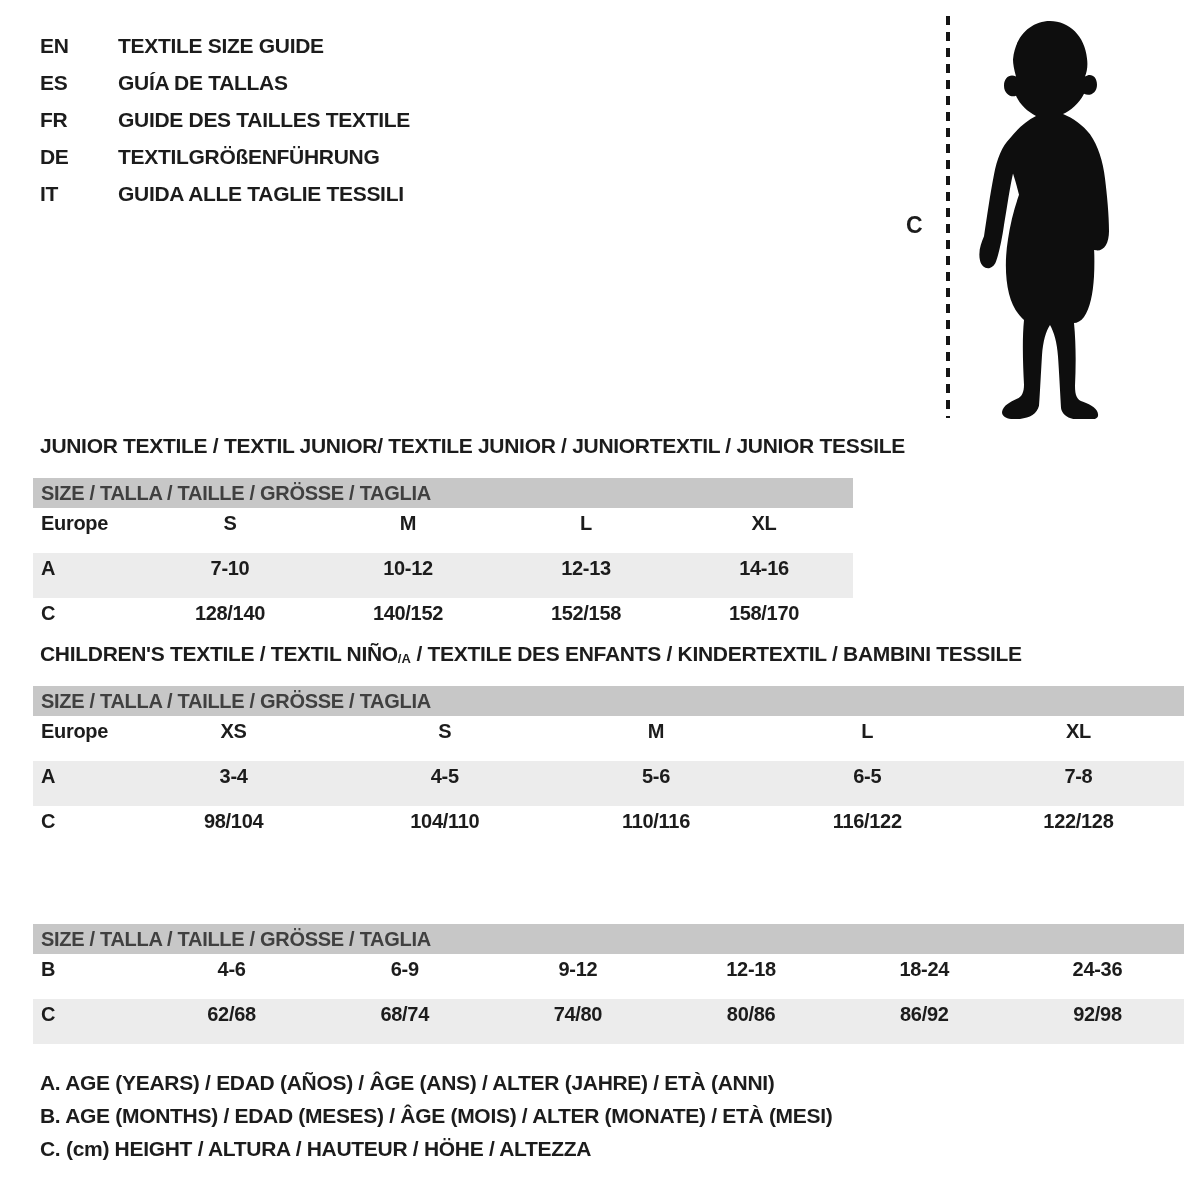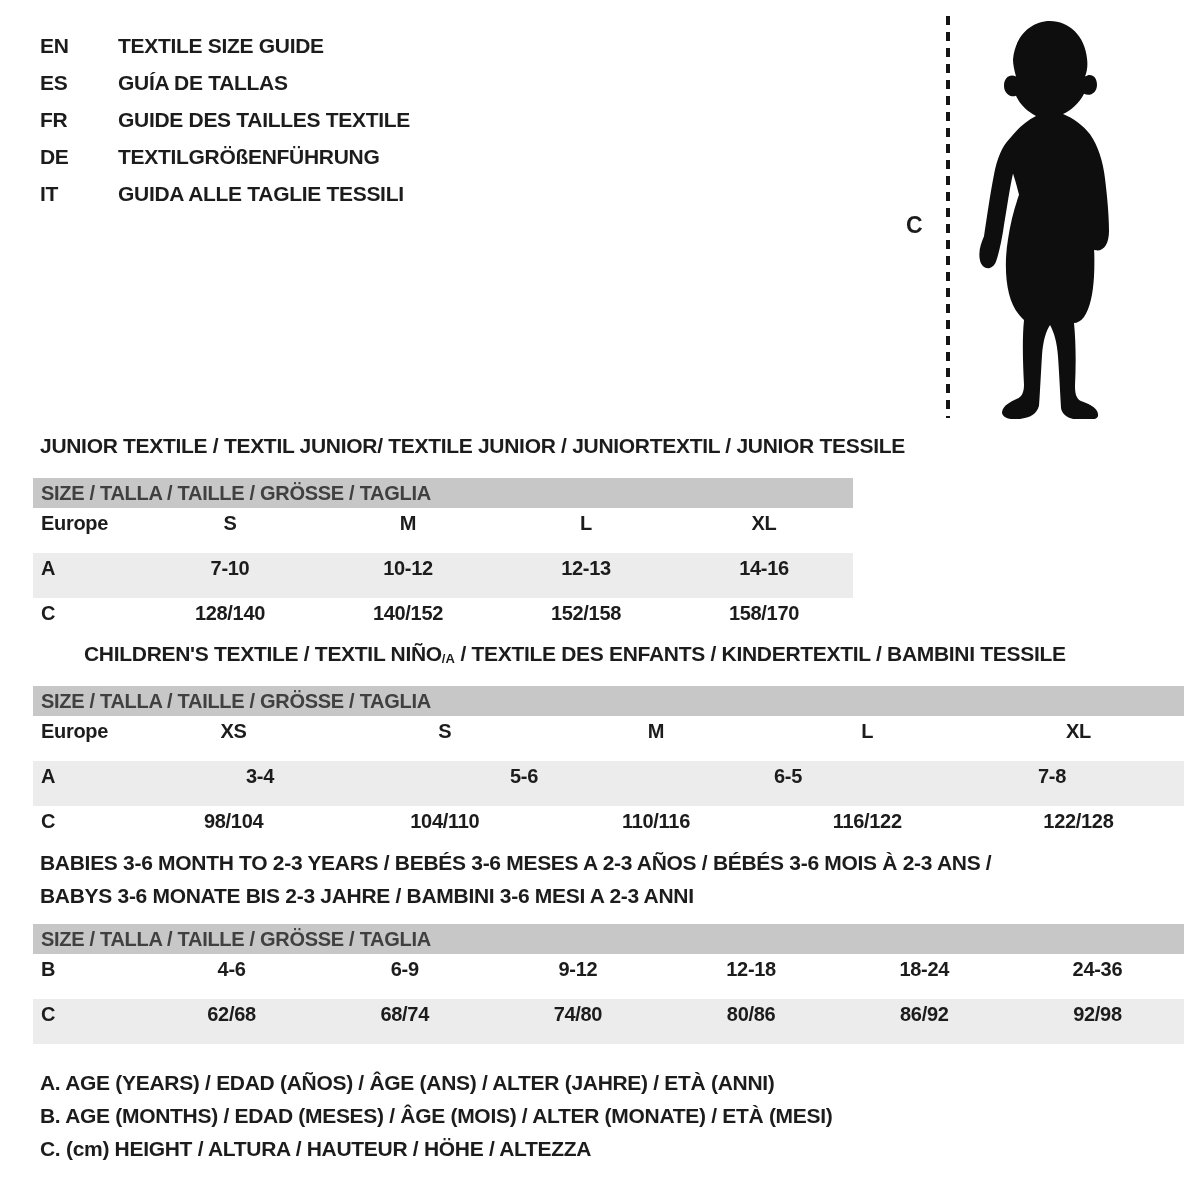--- a/index.html
+++ b/index.html
@@ -118,52 +118,49 @@
     </div>
     <div class="trow">
       <div class="tlabel">C</div>
       <div class="tcell">128/140</div>
       <div class="tcell">140/152</div>
       <div class="tcell">152/158</div>
       <div class="tcell">158/170</div>
     </div>
   </div>
 
-  <div class="sec-title" style="top:642px;margin-left:44px;"><span>CHILDREN'S TEXTILE / TEXTIL NIÑO</span><span class="sub-sz">/A</span><span> / TEXTILE DES ENFANTS / KINDERTEXTIL / BAMBINI TESSILE</span></div>
+  <div class="sec-title" style="top:642px;"><span>CHILDREN'S TEXTILE / TEXTIL NIÑO</span><span class="sub-sz">/A</span><span> / TEXTILE DES ENFANTS / KINDERTEXTIL / BAMBINI TESSILE</span></div>
   <div class="sztable chi" style="left:33px;top:686px;width:1151px;">
     <div class="thead">SIZE / TALLA / TAILLE / GRÖSSE / TAGLIA</div>
     <div class="trow">
       <div class="tlabel">Europe</div>
       <div class="tcell">XS</div>
       <div class="tcell">S</div>
       <div class="tcell">M</div>
       <div class="tcell">L</div>
       <div class="tcell">XL</div>
     </div>
     <div class="trow stripe">
       <div class="tlabel">A</div>
       <div class="tcell">3-4</div>
+      <div class="tcell">4-5</div>
       <div class="tcell">5-6</div>
       <div class="tcell">6-5</div>
       <div class="tcell">7-8</div>
     </div>
     <div class="trow">
       <div class="tlabel">C</div>
       <div class="tcell">98/104</div>
       <div class="tcell">104/110</div>
       <div class="tcell">110/116</div>
       <div class="tcell">116/122</div>
       <div class="tcell">122/128</div>
     </div>
   </div>
 
-  <div class="sec-title two-line" style="top:846px;">
-    <div>BABIES 3-6 MONTH TO 2-3 YEARS / BEBÉS 3-6 MESES A 2-3 AÑOS / BÉBÉS 3-6 MOIS À 2-3 ANS /</div>
-    <div>BABYS 3-6 MONATE BIS 2-3 JAHRE / BAMBINI 3-6 MESI A 2-3 ANNI</div>
-  </div>
   <div class="sztable bab" style="left:33px;top:924px;width:1151px;">
     <div class="thead">SIZE / TALLA / TAILLE / GRÖSSE / TAGLIA</div>
     <div class="trow">
       <div class="tlabel">B</div>
       <div class="tcell">4-6</div>
       <div class="tcell">6-9</div>
       <div class="tcell">9-12</div>
       <div class="tcell">12-18</div>
       <div class="tcell">18-24</div>
       <div class="tcell">24-36</div>

